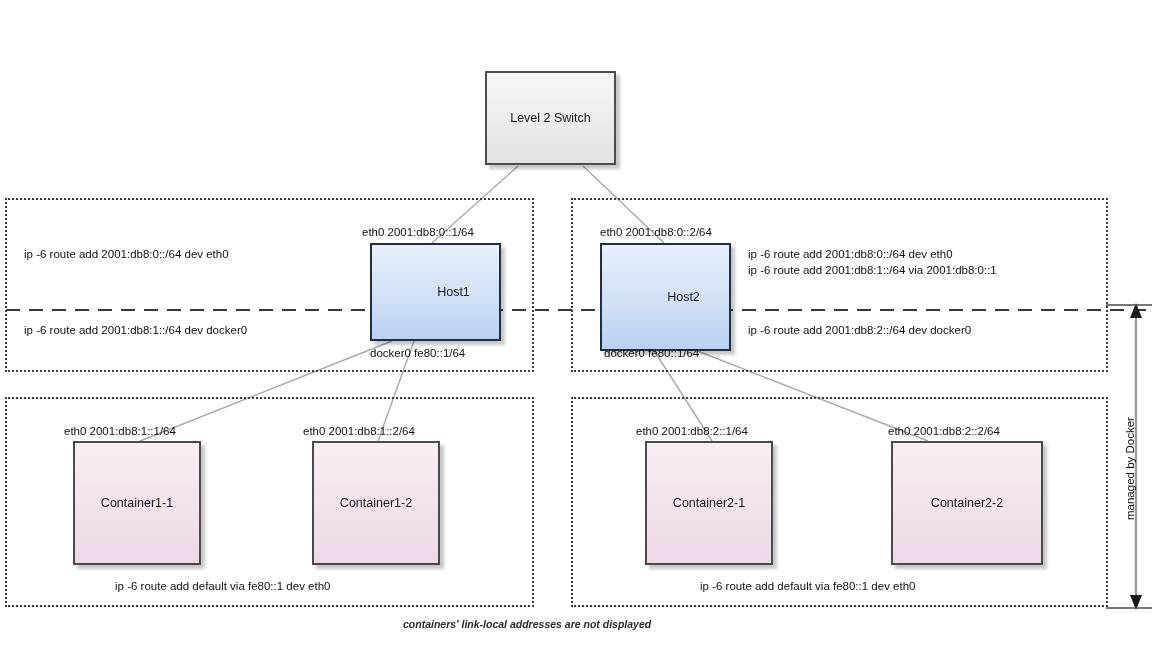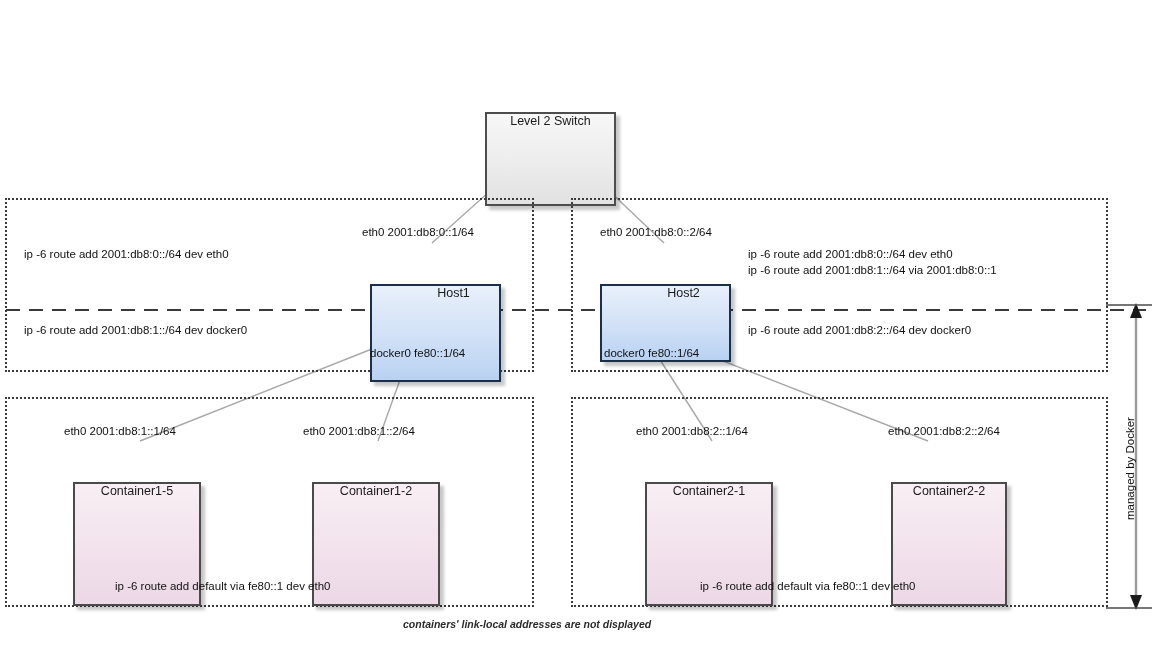--- a/index.html
+++ b/index.html
@@ -20,26 +20,26 @@
     left: 0;
     top: 0;
     width: 1152px;
     height: 648px;
     pointer-events: none;
   }
   .node {
     position: absolute;
     box-sizing: border-box;
     display: flex;
+    align-items: center;
     justify-content: center;
     font-size: 12.5px;
     color: #1a1a1a;
     text-align: center;
     box-shadow: 4px 4px 3px rgba(0,0,0,0.22);
-    margin-top: 41px;
   }
   .node-switch {
     background: linear-gradient(to bottom, #f7f7f7 0%, #ececec 55%, #e2e2e2 100%);
     border: 2px solid #4d4d4d;
   }
   .node-host {
     background: linear-gradient(to bottom, #e8f0fb 0%, #d3e2f7 50%, #b9d2f2 100%);
     border: 2px solid #1c2f49;
     padding-left: 36px;
   }
@@ -122,53 +122,53 @@
 
   <div class="lbl" style="left:370px; top:345px;">docker0 fe80::1/64</div>
 
   <div class="lbl lbl-route" style="left:24px; top:246px;">ip -6 route add 2001:db8:0::/64 dev eth0</div>
   <div class="lbl lbl-route" style="left:24px; top:322px;">ip -6 route add 2001:db8:1::/64 dev docker0</div>
 
   <div class="panel" style="left:571px; top:198px; width:537px; height:174px;"></div>
 
   <div class="lbl" style="left:600px; top:224px;">eth0 2001:db8:0::2/64</div>
 
-  <div class="node node-host" style="left:600px; top:243px; width:131px; height:78px;">
+  <div class="node node-host" style="left:600px; top:243px; width:131px; height:108px;">
     <span>Host2</span>
   </div>
 
   <div class="lbl" style="left:604px; top:345px;">docker0 fe80::1/64</div>
 
   <div class="lbl lbl-route" style="left:748px; top:246px;">ip -6 route add 2001:db8:0::/64 dev eth0</div>
   <div class="lbl lbl-route" style="left:748px; top:262px;">ip -6 route add 2001:db8:1::/64 via 2001:db8:0::1</div>
   <div class="lbl lbl-route" style="left:748px; top:322px;">ip -6 route add 2001:db8:2::/64 dev docker0</div>
 
   <div class="panel" style="left:5px; top:397px; width:529px; height:210px;"></div>
 
   <div class="lbl" style="left:64px; top:423px;">eth0 2001:db8:1::1/64</div>
   <div class="node node-container" style="left:73px; top:441px; width:128px; height:124px;">
-    <span>Container1-5</span>
+    <span>Container1-1</span>
   </div>
 
   <div class="lbl" style="left:303px; top:423px;">eth0 2001:db8:1::2/64</div>
   <div class="node node-container" style="left:312px; top:441px; width:128px; height:124px;">
     <span>Container1-2</span>
   </div>
 
   <div class="lbl lbl-route" style="left:115px; top:578px;">ip -6 route add default via fe80::1 dev eth0</div>
 
   <div class="panel" style="left:571px; top:397px; width:537px; height:210px;"></div>
 
   <div class="lbl" style="left:636px; top:423px;">eth0 2001:db8:2::1/64</div>
   <div class="node node-container" style="left:645px; top:441px; width:128px; height:124px;">
     <span>Container2-1</span>
   </div>
 
   <div class="lbl" style="left:888px; top:423px;">eth0 2001:db8:2::2/64</div>
-  <div class="node node-container" style="left:891px; top:441px; width:116px; height:124px;">
+  <div class="node node-container" style="left:891px; top:441px; width:152px; height:124px;">
     <span>Container2-2</span>
   </div>
 
   <div class="lbl lbl-route" style="left:700px; top:578px;">ip -6 route add default via fe80::1 dev eth0</div>
 
   <div class="vlabel" style="left:1124px; top:520px;">managed by Docker</div>
 
   <div class="caption" style="left:403px; top:618px;">containers' link-local addresses are not displayed</div>
 
 </div>

